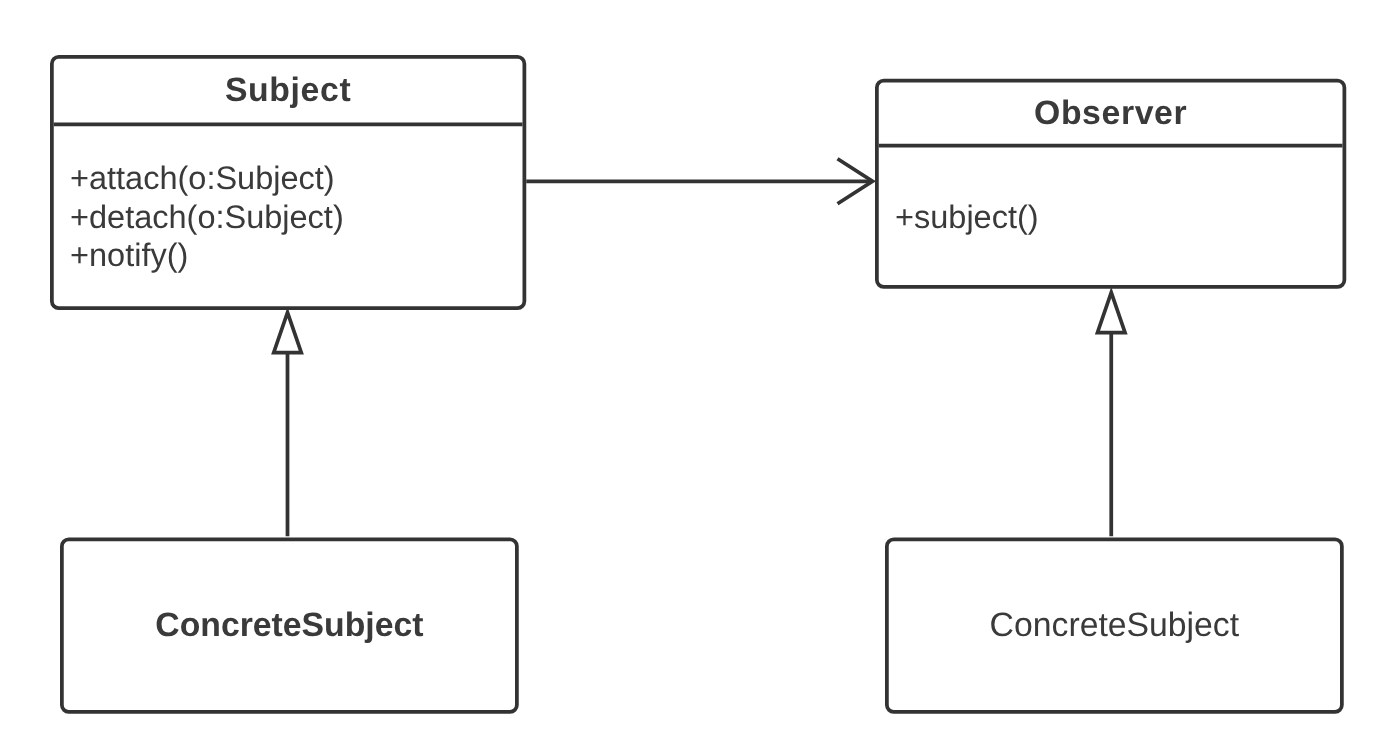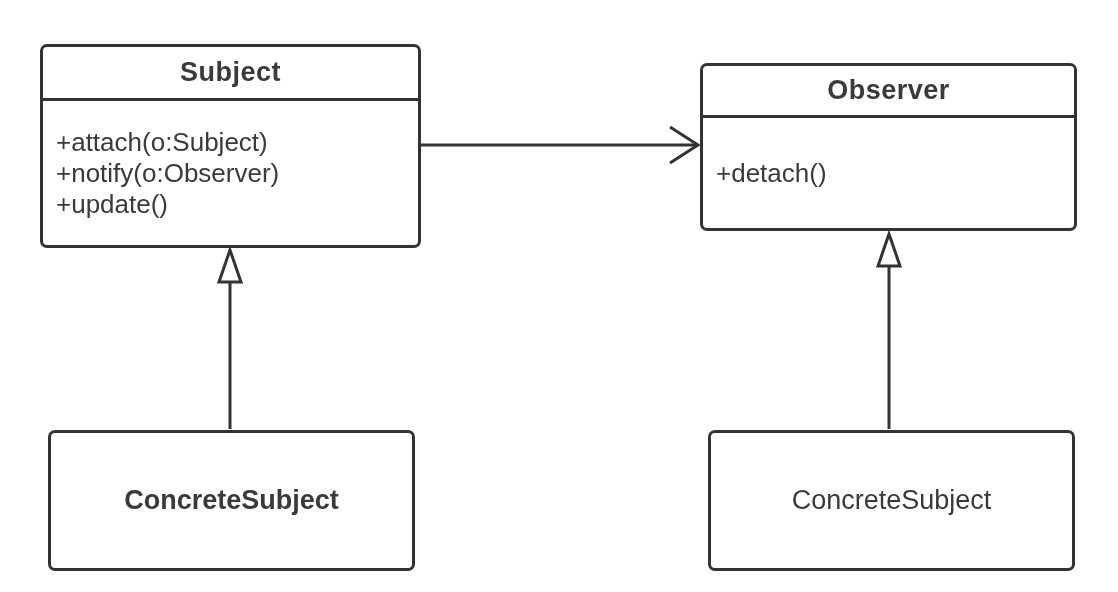--- a/index.html
+++ b/index.html
@@ -94,29 +94,29 @@
     <g>
       <line x1="889" y1="266" x2="889" y2="429"></line>
       <polygon points="889,234 878,266 900,266" fill="#ffffff"></polygon>
     </g>
   </svg>
 
   <div class="class-box" id="box-subject">
     <div class="class-title">Subject</div>
     <div class="class-body">
       <div>+attach(o:Subject)</div>
-      <div>+notify(o:Observer)</div>
-      <div>+update()</div>
+      <div>+detach(o:Subject)</div>
+      <div>+notify()</div>
     </div>
   </div>
 
   <div class="class-box" id="box-observer">
     <div class="class-title">Observer</div>
     <div class="class-body">
-      <div>+detach()</div>
+      <div>+subject()</div>
     </div>
   </div>
 
   <div class="class-box simple-box" id="box-concrete-subject">
     <div>ConcreteSubject</div>
   </div>
 
   <div class="class-box simple-box" id="box-concrere-observer">
     <div>ConcreteSubject</div>
   </div>

